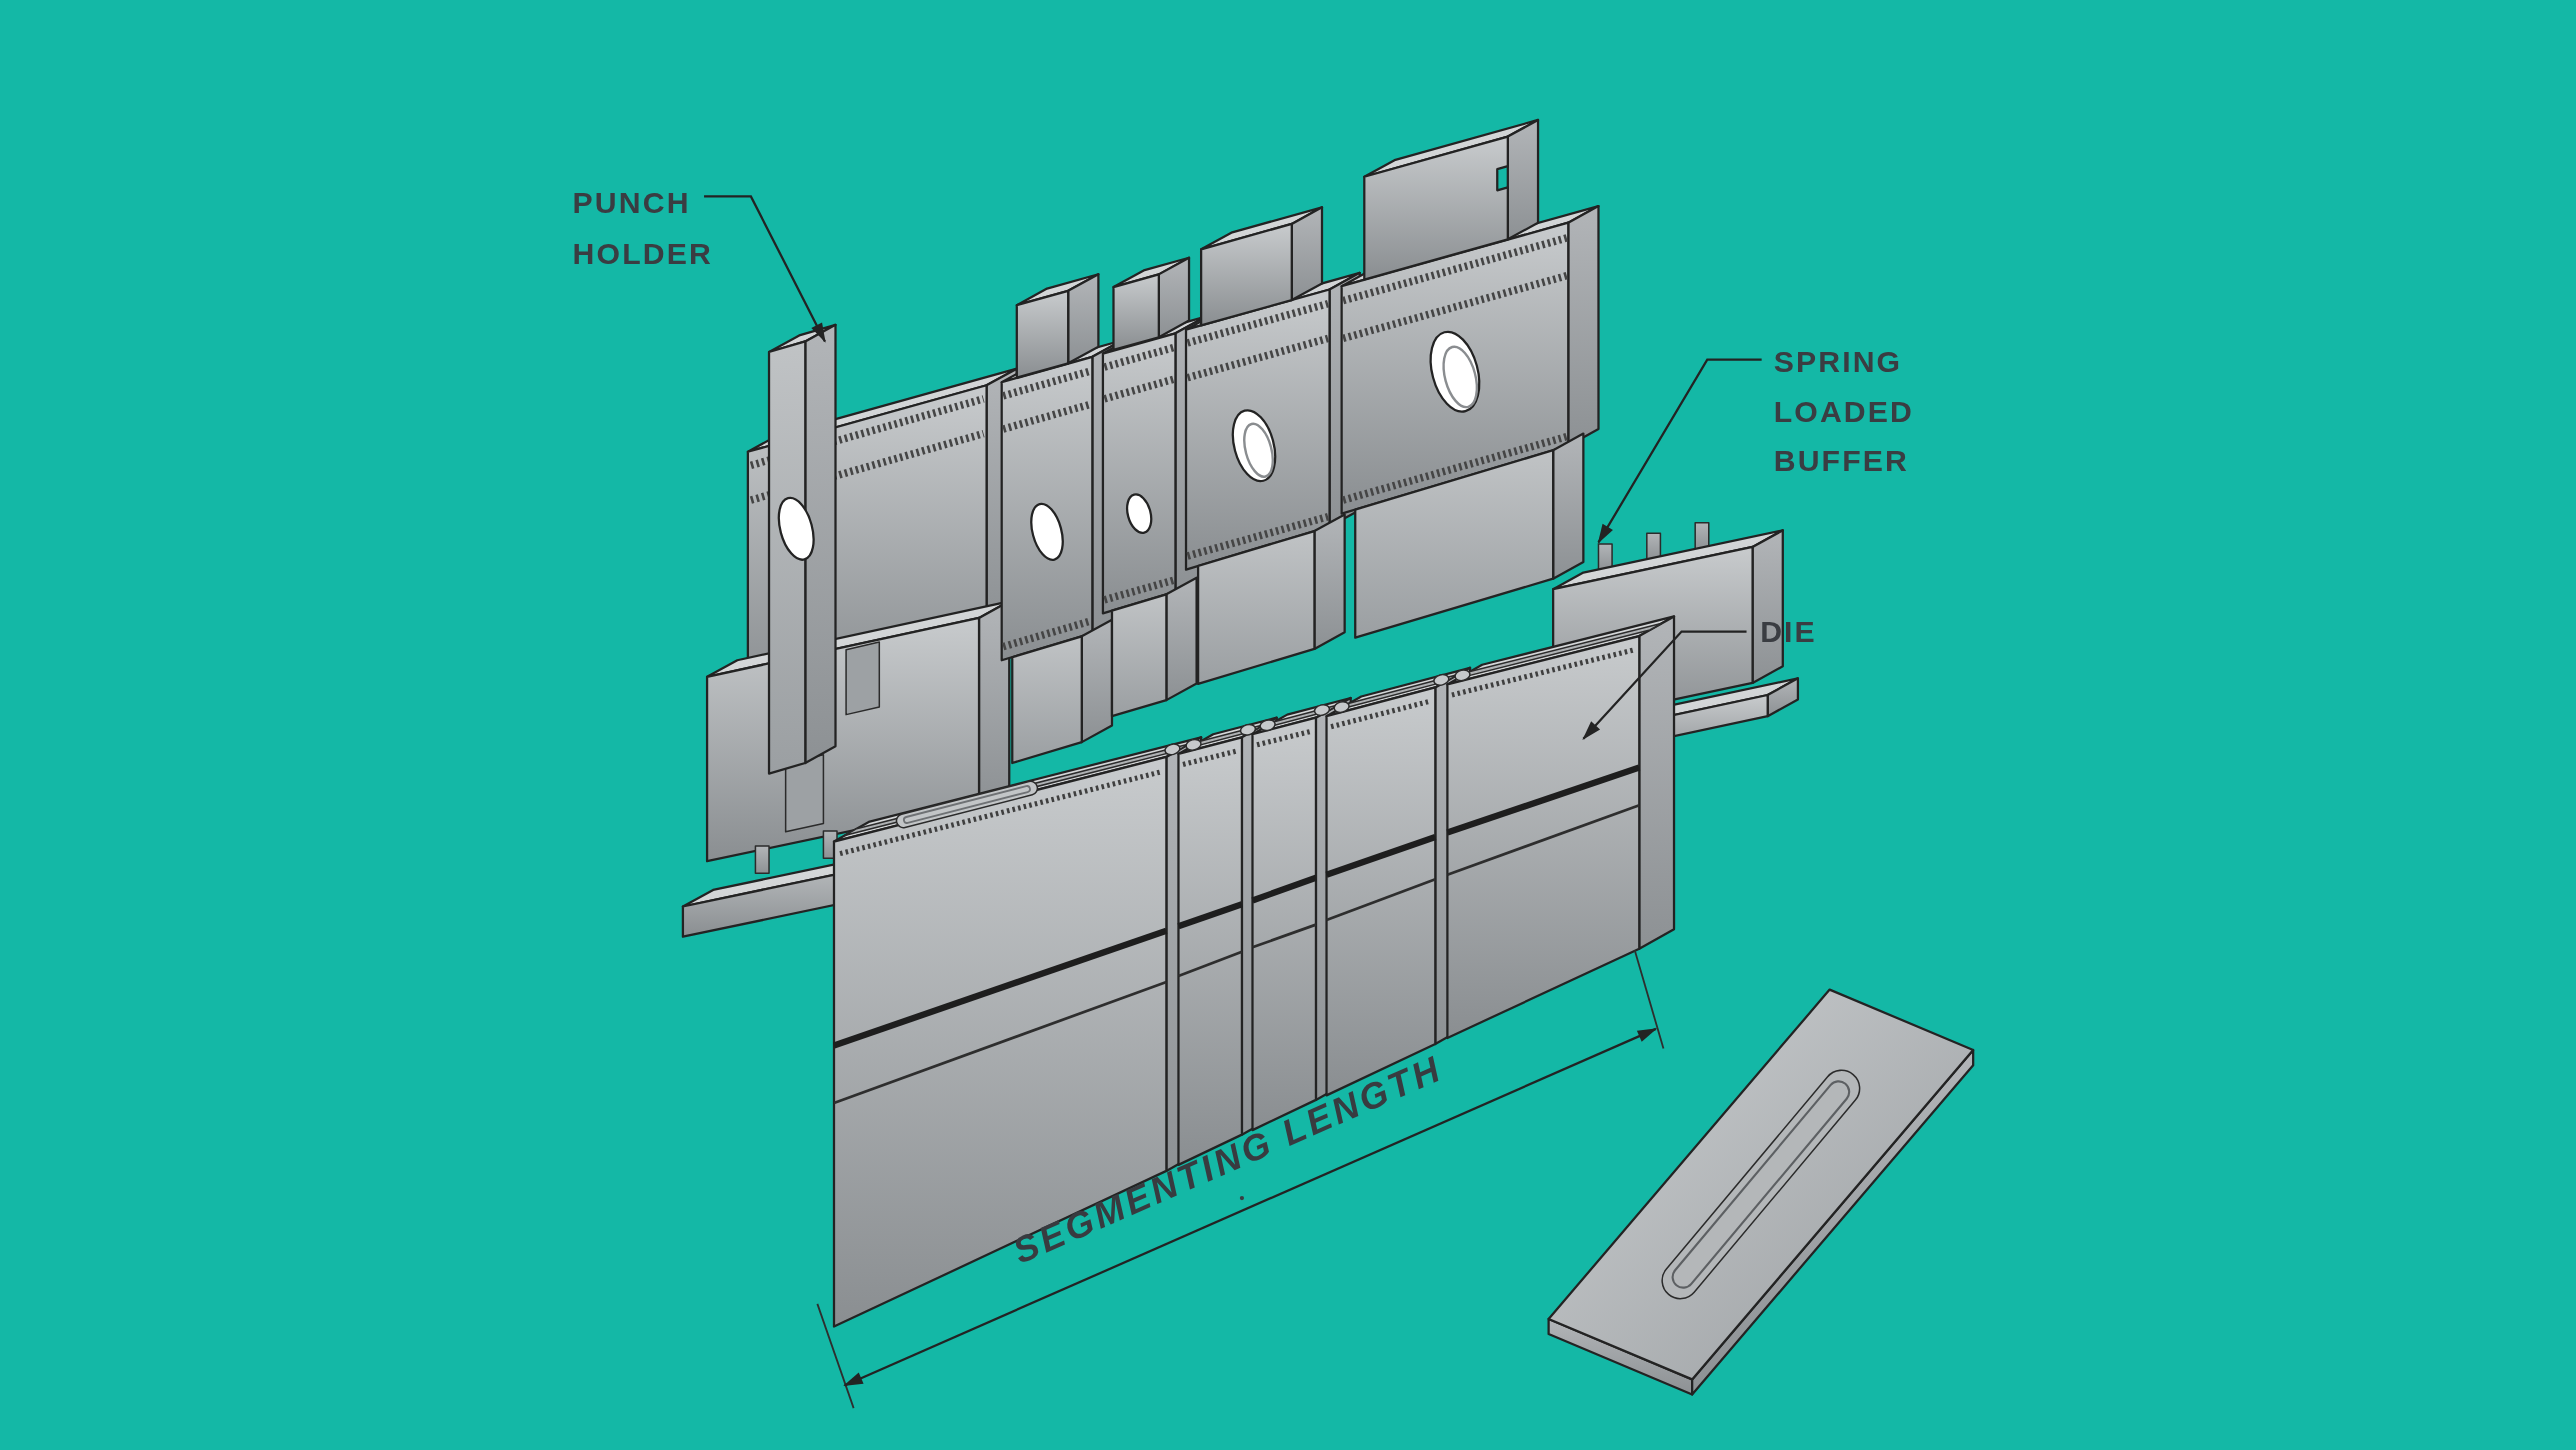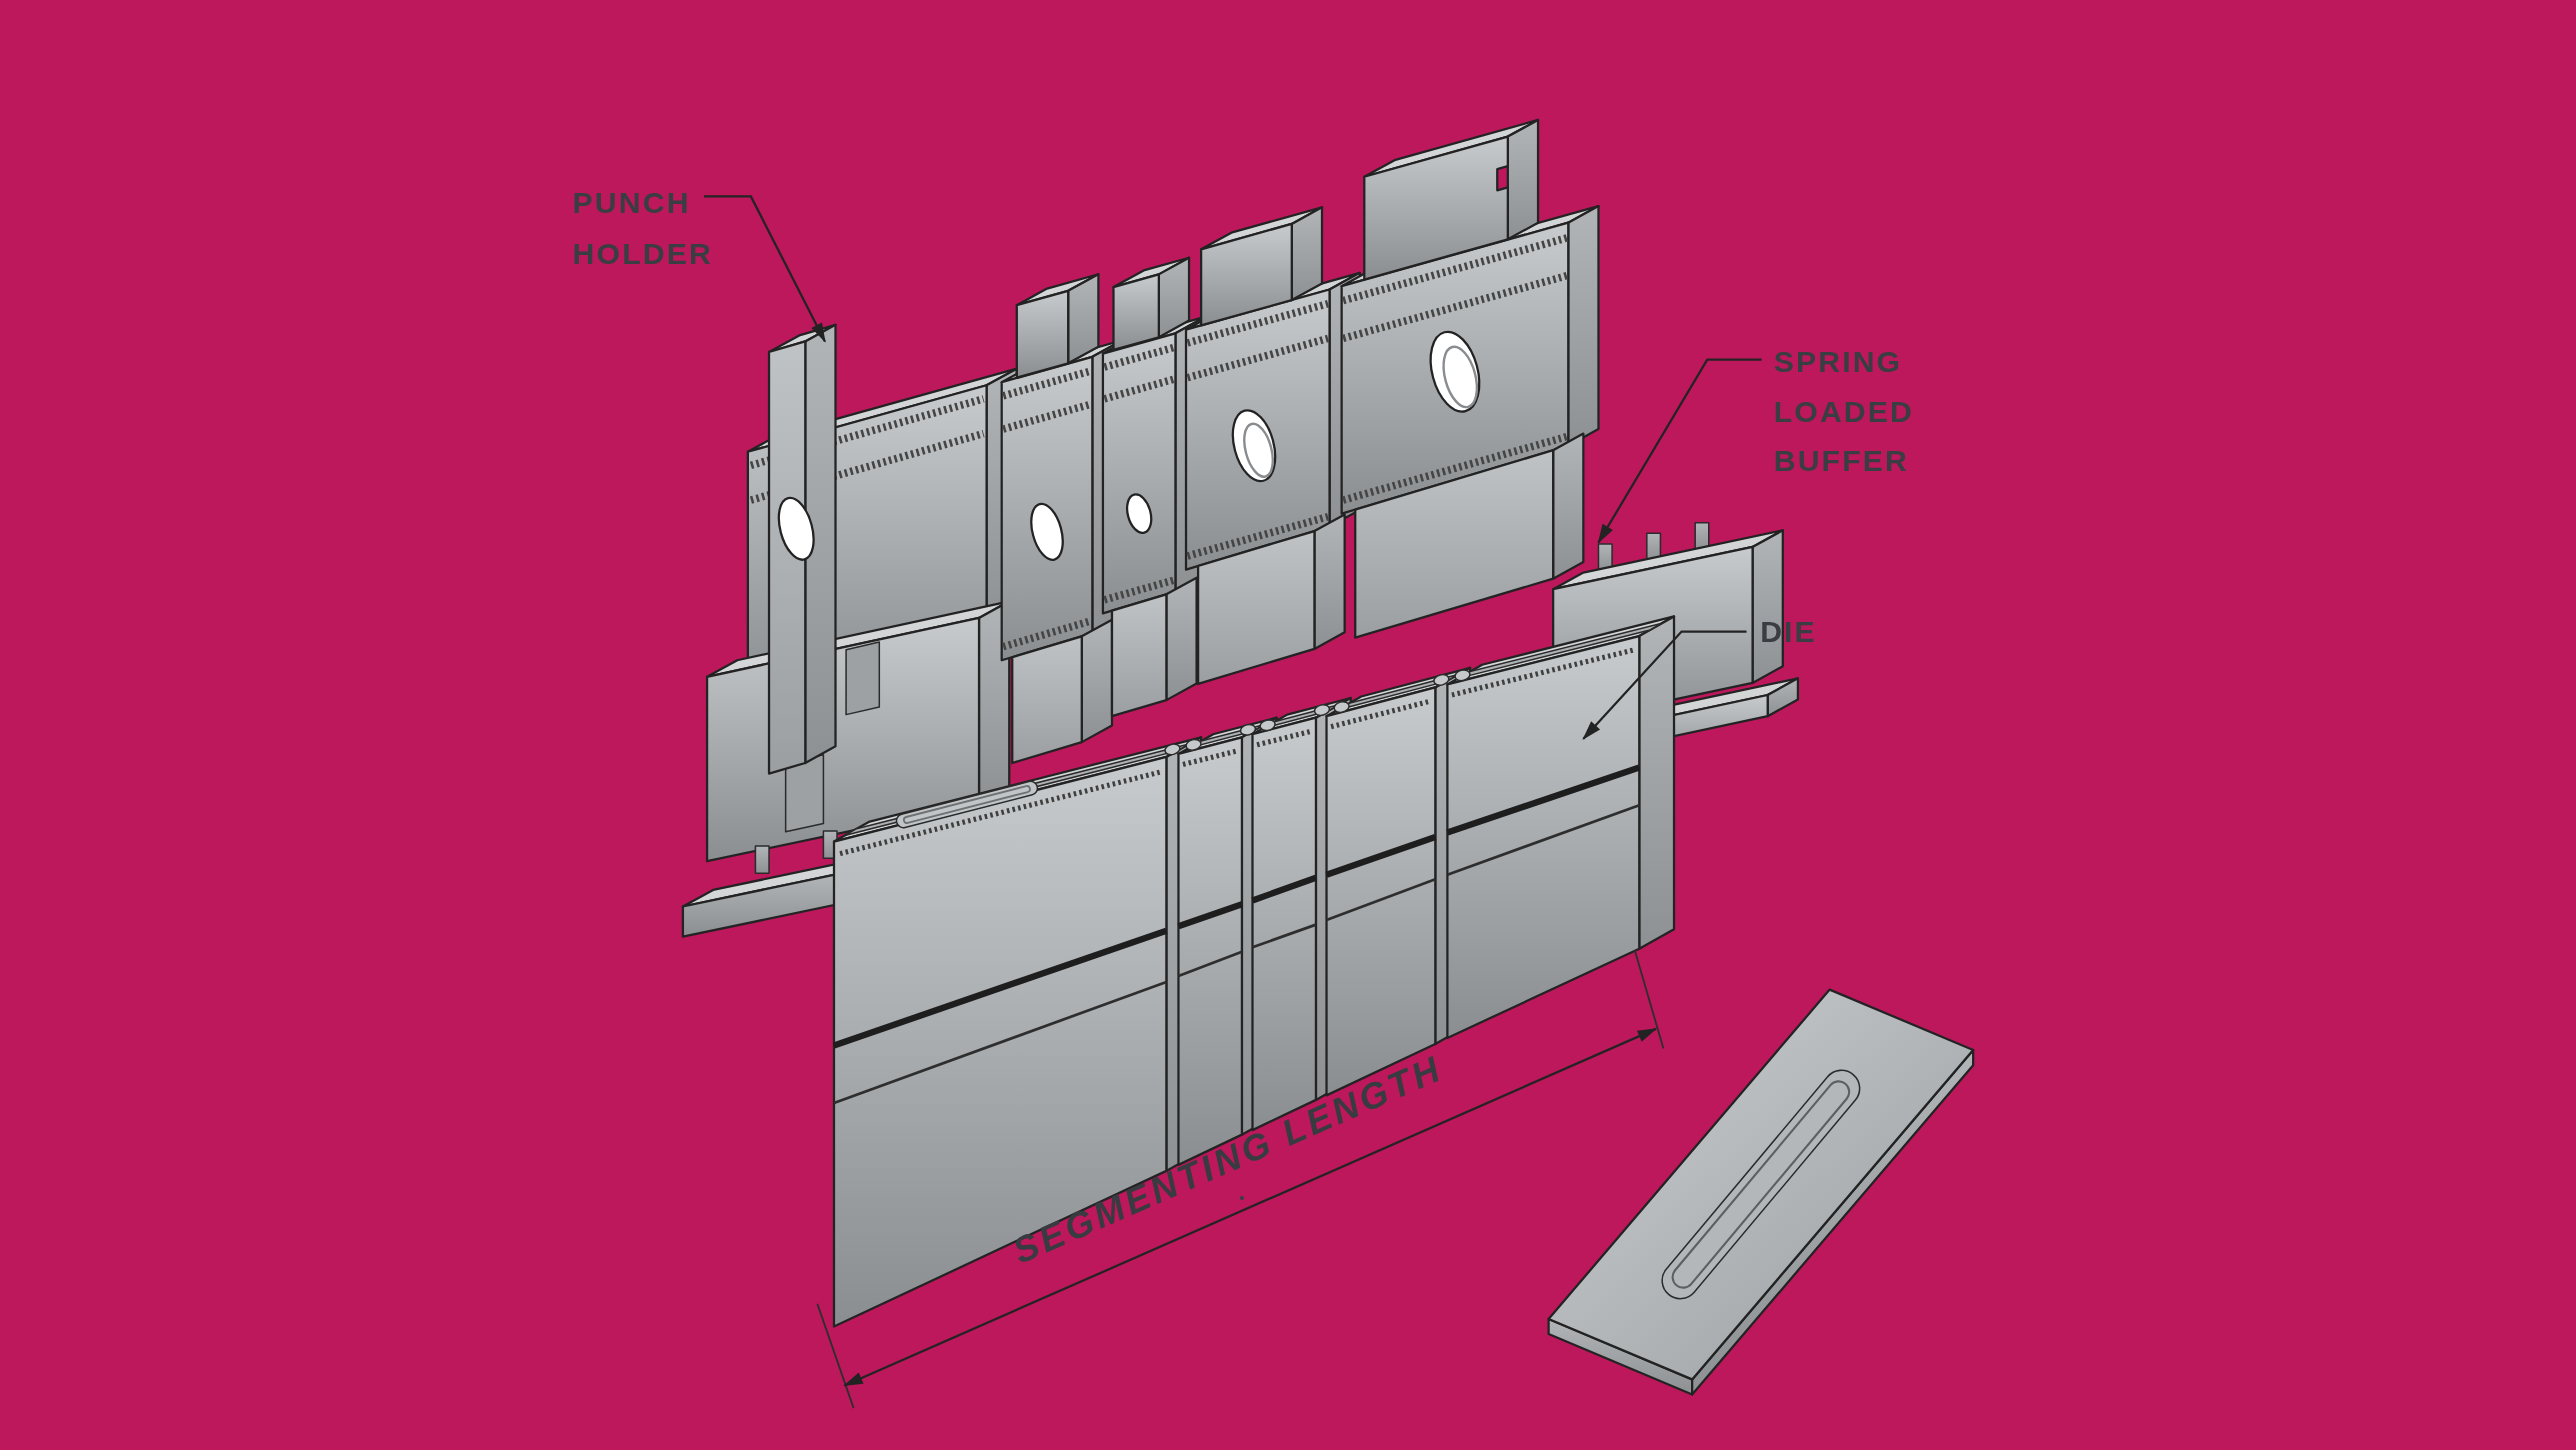--- a/index.html
+++ b/index.html
@@ -1,19 +1,19 @@
 <!DOCTYPE html>
 <html style="font-size:12px"><head>
 <meta charset="utf-8">
 <style>
   html, body { margin: 0; padding: 0; background: #ffffff; }
   .stage {
     width: 100vw;
     max-width: 100%;
-    background: #be185d;
+    background: #14b8a6;
     font-family: "Liberation Sans", sans-serif;
   }
   svg { display: block; width: 100%; height: auto; }
   .edge      { stroke: #232323; stroke-width: 1.5; stroke-linejoin: round; }
   .edge-thin { stroke: #2b2b2b; stroke-width: 1;   stroke-linejoin: round; }
   .hatch     { stroke: #454545; stroke-width: 5; stroke-dasharray: 1.7 2.1; fill: none; }
   .hatch-die { stroke: #3f3f3f; stroke-width: 3.4; stroke-dasharray: 1.7 2.1; fill: none; }
   .groove-thick { stroke: #1e1e1e; stroke-width: 4.2; fill: none; }
   .groove-thin  { stroke: #2e2e2e; stroke-width: 1.8; fill: none; }
   .leader { stroke: #232323; stroke-width: 1.5; fill: none; }

